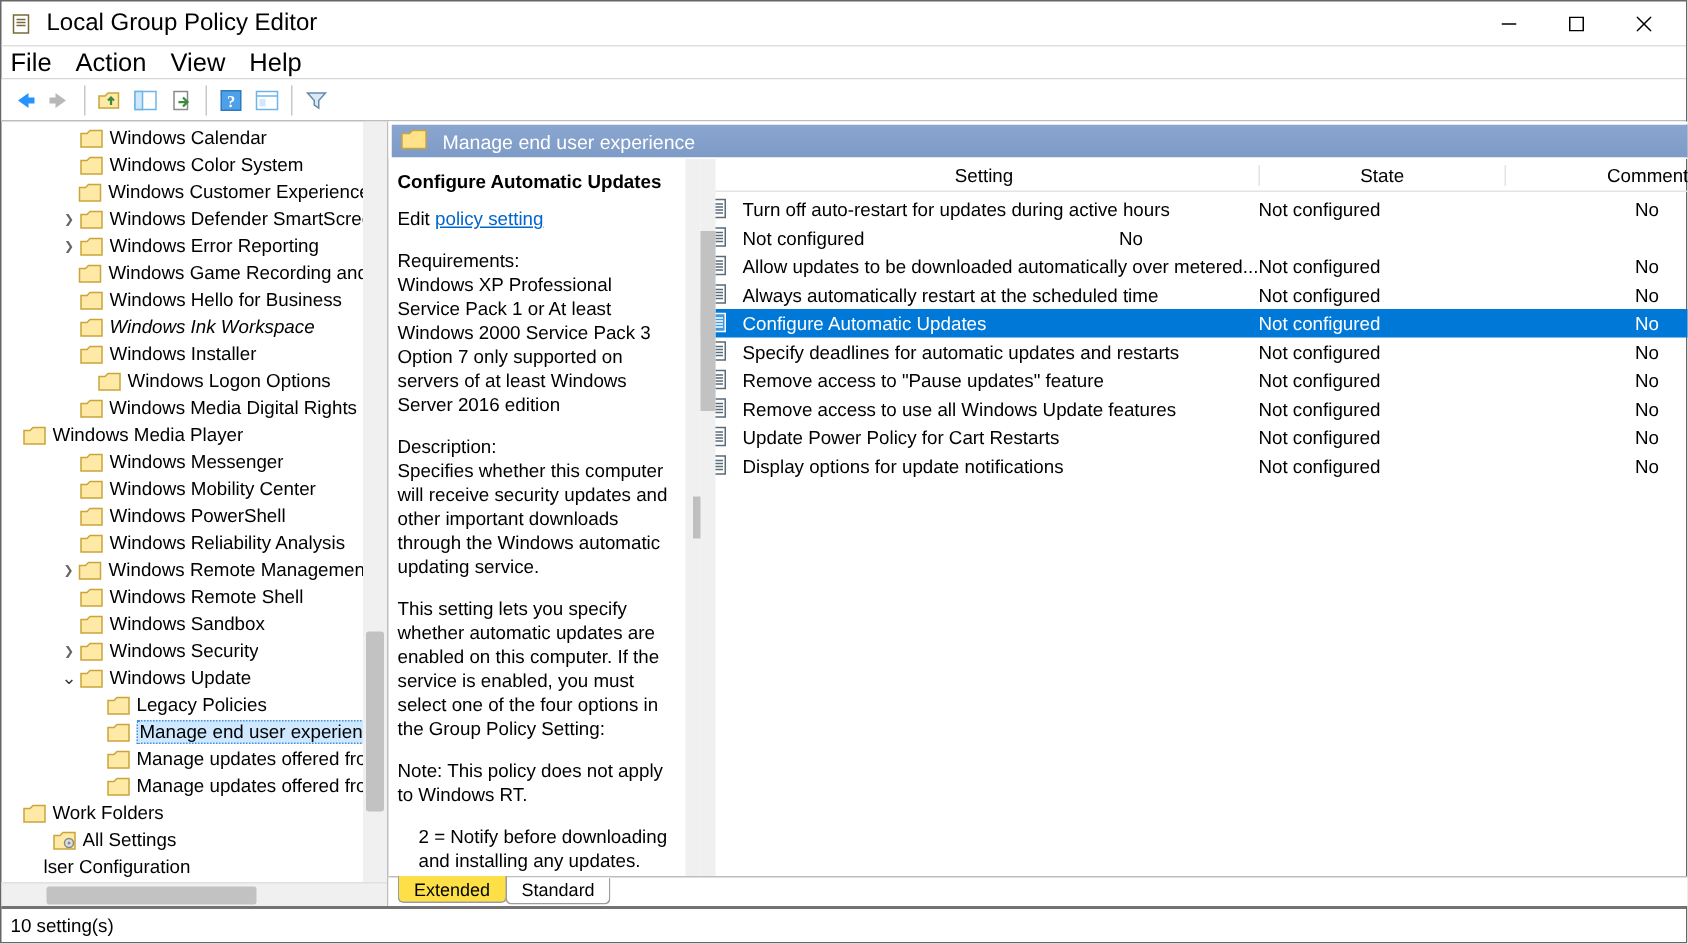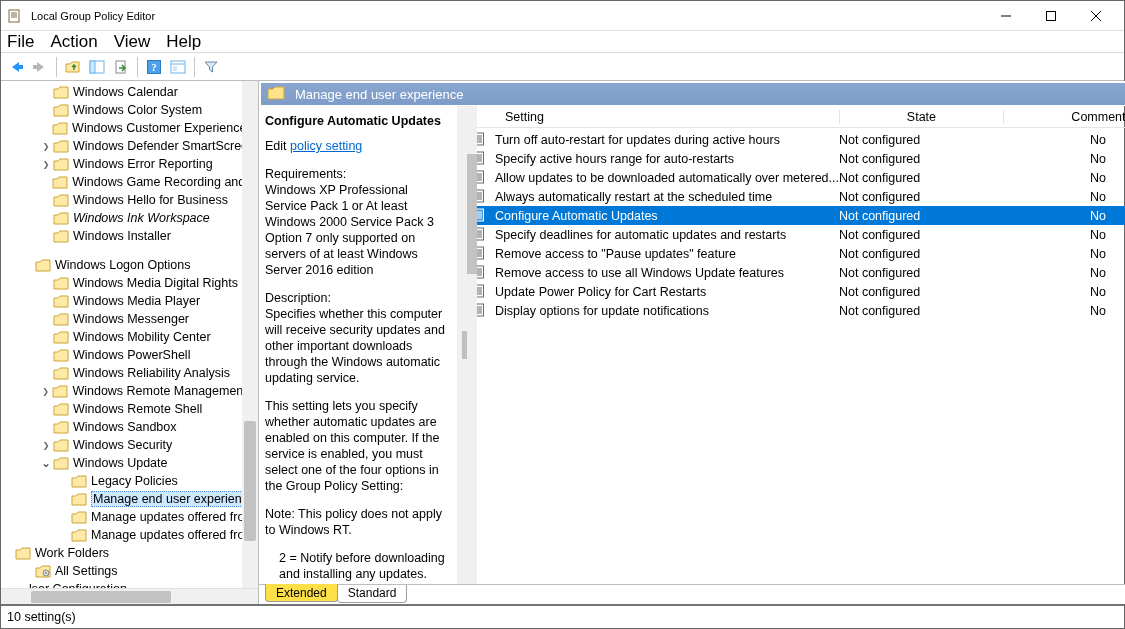--- a/index.html
+++ b/index.html
@@ -31,21 +31,21 @@
     border-bottom: 1px solid #e0e0e0;
   }
   .titlebar .app-icon {
     width: 16px; height: 16px;
     margin-right: 8px;
     display: inline-flex;
     align-items: center; justify-content: center;
   }
   .titlebar .title {
     flex: 1;
-    font-size: 11px;
+    font-size: 16px;
   }
   .win-controls { display: flex; }
   .win-btn {
     width: 45px; height: 28px;
     display: flex; align-items: center; justify-content: center;
     font-family: "Segoe UI Symbol", sans-serif;
     font-size: 10px;
   }
   .win-btn svg { stroke: #000; stroke-width: 1; fill: none; }
   
@@ -220,21 +220,21 @@
     min-height: 0;
   }
   .list-head {
     display: flex;
     height: 22px;
     align-items: center;
     font-size: 12.5px;
     border-bottom: 1px solid #e4e4e4;
     padding-left: 6px;
   }
-  .list-head .col-setting { flex: 1; text-align:left;margin-left:32px;}
+  .list-head .col-setting { flex: 1; text-align:center;}
   .list-head .col-state { width: 164px; text-align: center; border-left:1px solid #e4e4e4;}
   .list-head .col-comment { width: 190px; text-align: center; border-left:1px solid #e4e4e4;}
   .list-body { flex: 1; overflow: hidden; padding-top: 2px; }
   .row {
     display: flex;
     align-items: center;
     height: 19px;
     padding-left: 6px;
   }
   .row.selected {
@@ -440,35 +440,35 @@
                 </svg></span>
               <span class="label">Windows Ink Workspace</span>
             </li>
             <li style="padding-left: 38px;">
               <span class="expander"></span>
               <span class="folder-icon"><svg width="16" height="14" viewBox="0 0 16 14">
                   <path d="M1 4h4l2-2h8v11H1z" fill="#ffe9a6" stroke="#caa53a"></path>
                 </svg></span>
               <span class="label">Windows Installer</span>
             </li>
-            <li style="padding-left: 20px; margin-top: 11px;">
+            <li style="padding-left: 50px;">
               <span class="expander"></span>
               <span class="folder-icon"><svg width="16" height="14" viewBox="0 0 16 14">
                   <path d="M1 4h4l2-2h8v11H1z" fill="#ffe9a6" stroke="#caa53a"></path>
                 </svg></span>
               <span class="label">Windows Logon Options</span>
             </li>
             <li style="padding-left: 38px;">
               <span class="expander"></span>
               <span class="folder-icon"><svg width="16" height="14" viewBox="0 0 16 14">
                   <path d="M1 4h4l2-2h8v11H1z" fill="#ffe9a6" stroke="#caa53a"></path>
                 </svg></span>
               <span class="label">Windows Media Digital Rights Mar</span>
             </li>
-            <li style="padding-left: 38px;">
+            <li style="">
               <span class="expander"></span>
               <span class="folder-icon"><svg width="16" height="14" viewBox="0 0 16 14">
                   <path d="M1 4h4l2-2h8v11H1z" fill="#ffe9a6" stroke="#caa53a"></path>
                 </svg></span>
               <span class="label">Windows Media Player</span>
             </li>
             <li style="padding-left: 38px;">
               <span class="expander"></span>
               <span class="folder-icon"><svg width="16" height="14" viewBox="0 0 16 14">
                   <path d="M1 4h4l2-2h8v11H1z" fill="#ffe9a6" stroke="#caa53a"></path>
@@ -651,21 +651,20 @@
               <div class="row">
                 <span class="policy-icon">
                   <svg width="14" height="14" viewBox="0 0 14 14">
                     <rect x="1.5" y="1" width="9" height="12" fill="#fff" stroke="#5a6b7a"></rect>
                     <line x1="3" y1="4" x2="9" y2="4" stroke="#5a6b7a"></line>
                     <line x1="3" y1="6" x2="9" y2="6" stroke="#5a6b7a"></line>
                     <line x1="3" y1="8" x2="9" y2="8" stroke="#5a6b7a"></line>
                     <line x1="3" y1="10" x2="9" y2="10" stroke="#5a6b7a"></line>
                   </svg>
                 </span>
-                <span class="c-setting">Specify active hours range for auto-restarts</span>
                 <span class="c-state">Not configured</span>
                 <span class="c-comment">No</span>
               </div>
               <div class="row">
                 <span class="policy-icon">
                   <svg width="14" height="14" viewBox="0 0 14 14">
                     <rect x="1.5" y="1" width="9" height="12" fill="#fff" stroke="#5a6b7a"></rect>
                     <line x1="3" y1="4" x2="9" y2="4" stroke="#5a6b7a"></line>
                     <line x1="3" y1="6" x2="9" y2="6" stroke="#5a6b7a"></line>
                     <line x1="3" y1="8" x2="9" y2="8" stroke="#5a6b7a"></line>

